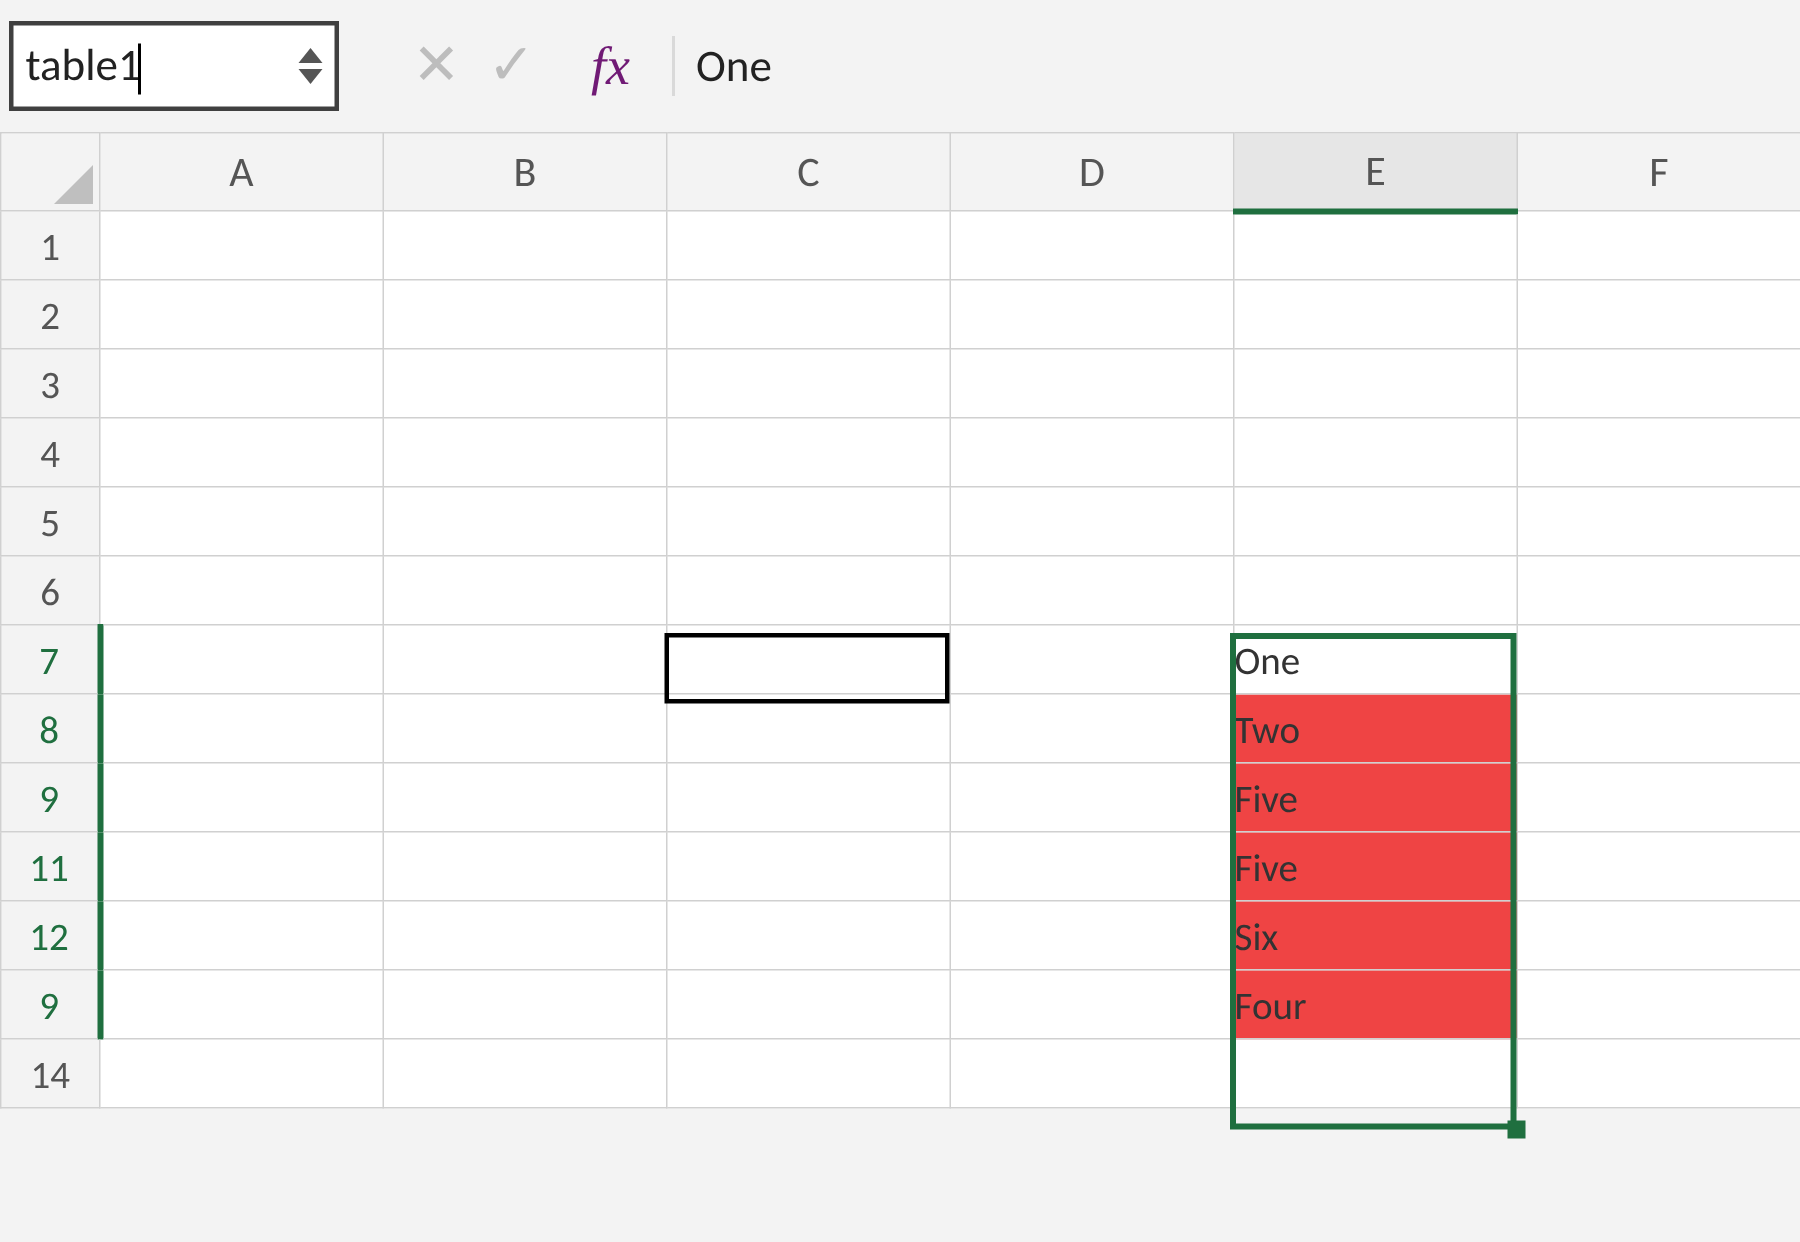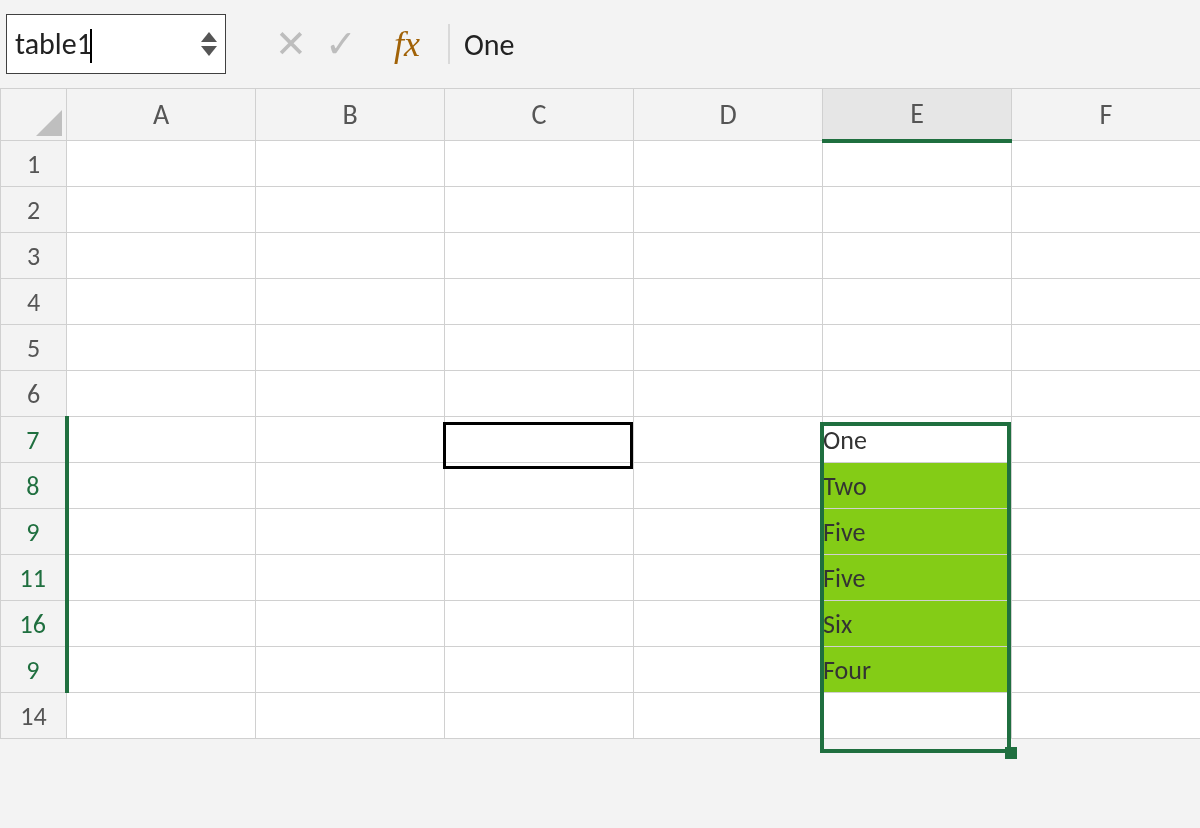--- a/index.html
+++ b/index.html
@@ -18,21 +18,21 @@
     height: 88px;
     padding-left: 6px;
     background: #f3f3f3;
   }
   .name-box {
     display: flex;
     align-items: center;
     width: 220px;
     height: 60px;
     background: #fff;
-    border: 1px solid #404040;
+    border: 3px solid #404040;
     position: relative;
   }
   .name-box .value {
     flex: 1;
     font-size: 30px;
     padding: 4px 8px;
     color: #222;
   }
   .caret-bar {
     display:inline-block;
@@ -66,21 +66,21 @@
     width: 50px;
     text-align: center;
     font-weight: 300;
   }
   .fx-cancel { color: #bdbdbd; }
   .fx-enter  { color: #bdbdbd; }
   .fx-label {
     font-family: "Cambria Math","Times New Roman",serif;
     font-style: italic;
     font-size: 36px;
-    color: #a16207;
+    color: #701a75;
     margin: 0 14px 0 28px;
   }
   .fx-sep {
     width: 2px; height: 40px;
     background: #d9d9d9;
     margin: 0 14px;
   }
   .formula-text {
     font-size: 30px;
     color: #222;
@@ -144,21 +144,21 @@
   }
   td.cell {
     height: 46px;
     background: #fff;
     font-size: 26px;
     padding-left: 8px;
     text-align: left;
     vertical-align: middle;
   }
   
-  .sel-range td.range { background: #84cc16; }
+  .sel-range td.range { background: #ef4444; }
   .sel-range td.range.active { background: #fff; }
 
   
   .range-outline {
     position: absolute;
     border: 4px solid #1f6f3f;
     pointer-events: none;
   }
   .fill-handle {
     position: absolute;
@@ -298,21 +298,21 @@
     <tr>
           <td class="rh sel">11</td>
           <td class="cell"></td>
           <td class="cell"></td>
           <td class="cell"></td>
           <td class="cell"></td>
           <td class="cell range">Five</td>
           <td class="cell"></td>
         </tr>
     <tr>
-          <td class="rh sel">16</td>
+          <td class="rh sel">12</td>
           <td class="cell"></td>
           <td class="cell"></td>
           <td class="cell"></td>
           <td class="cell"></td>
           <td class="cell range">Six</td>
           <td class="cell"></td>
         </tr>
     <tr>
           <td class="rh sel">9</td>
           <td class="cell"></td>

